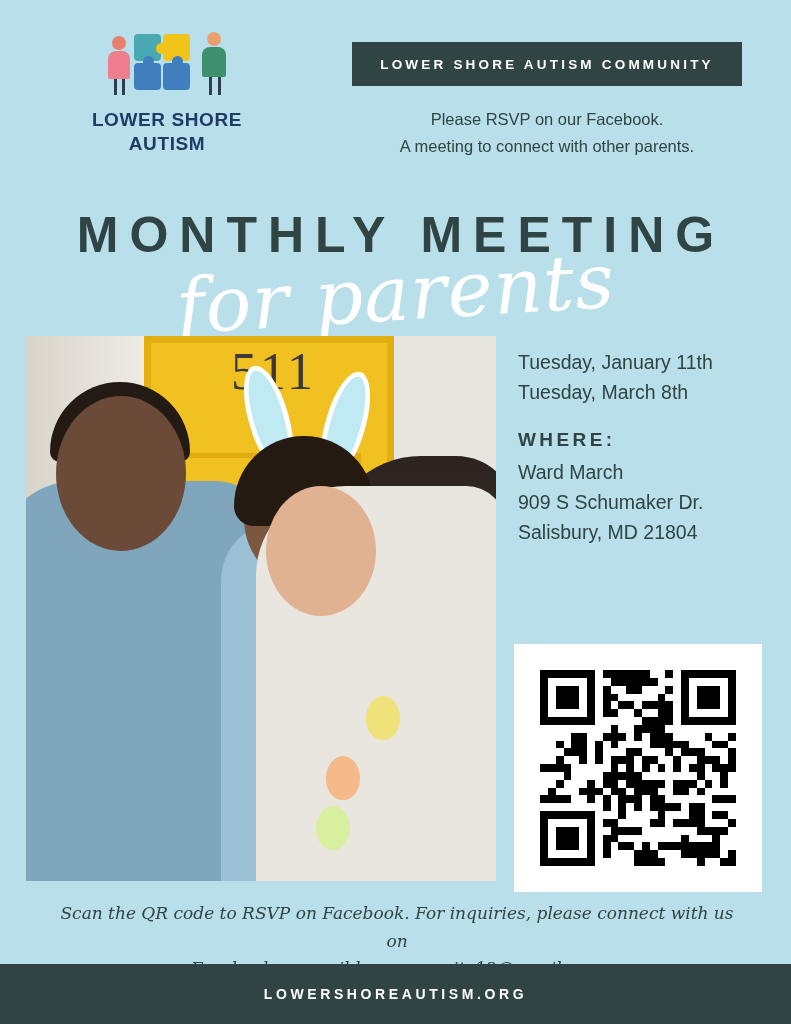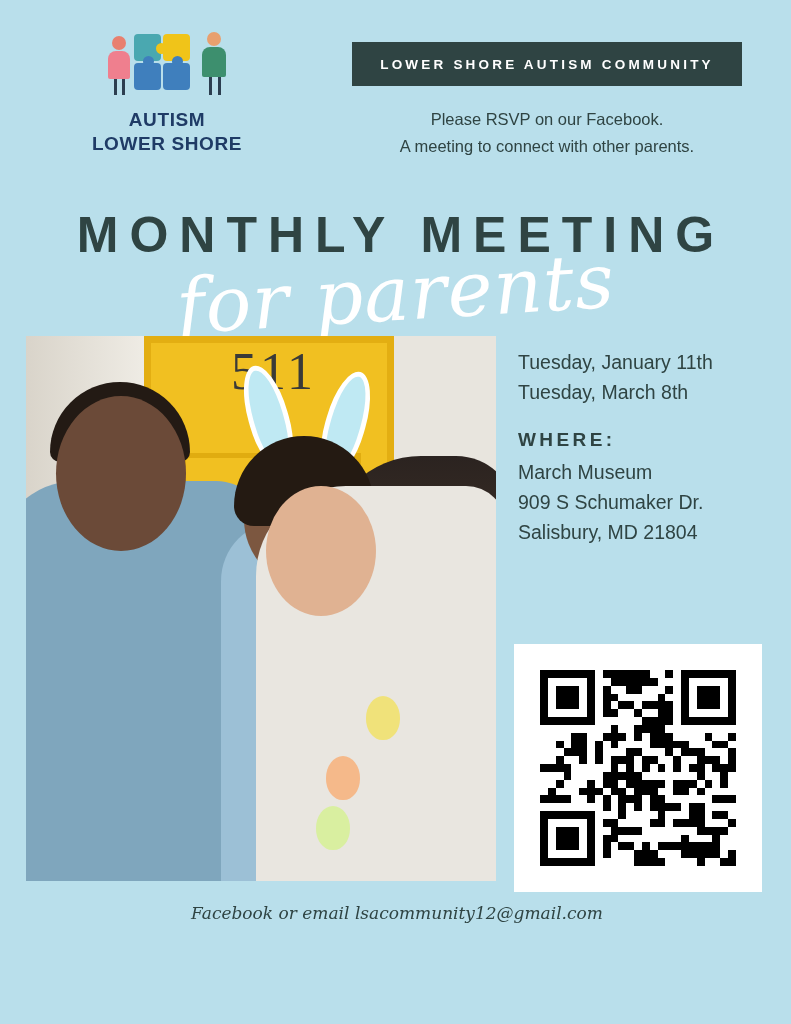--- a/index.html
+++ b/index.html
@@ -266,22 +266,22 @@
         </div>
 
         <div class="fig" style="left:108px;top:4px;width:28px;height:64px;">
           <div class="fig-head" style="left:7px;top:0;width:14px;height:14px;background:#e8a06f;"></div>
           <div class="fig-body" style="left:2px;top:15px;width:24px;height:30px;background:#3d8f6e;border-radius:8px 8px 2px 2px;"></div>
           <div class="fig-leg" style="left:9px;top:45px;height:18px;"></div>
           <div class="fig-leg" style="left:18px;top:45px;height:18px;"></div>
         </div>
       </div>
       <div class="logo-text">
+        <div>LOWER SHORE</div>
         <div>AUTISM</div>
-        <div>LOWER SHORE</div>
       </div>
     </div>
 
     <div class="tagline-bar">
       <span>LOWER SHORE AUTISM COMMUNITY</span>
     </div>
 
     <div class="subtext">
       <div>Please RSVP on our Facebook.</div>
       <div>A meeting to connect with other parents.</div>
@@ -312,21 +312,21 @@
     <div class="ph-egg a"></div>
     <div class="ph-egg b"></div>
     <div class="ph-egg c"></div>
   </div>
 
   <div class="details">
     <div class="det-line">Tuesday, January 11th</div>
     <div class="det-line">Tuesday, March 8th</div>
     <div class="det-gap"></div>
     <div class="det-label">WHERE:</div>
-    <div class="det-line">March Museum</div>
+    <div class="det-line">Ward March</div>
     <div class="det-line">909 S Schumaker Dr.</div>
     <div class="det-line">Salisbury, MD 21804</div>
   </div>
 
   <div class="qr-card">
     <div class="qr" id="qr">
         <i style="background:#000"></i>
         <i style="background:#000"></i>
         <i style="background:#000"></i>
         <i style="background:#000"></i>
@@ -948,16 +948,20 @@
         <i style="background:#fff"></i>
         <i style="background:#000"></i>
         <i style="background:#fff"></i>
         <i style="background:#fff"></i>
         <i style="background:#000"></i>
         <i style="background:#000"></i>
       </div>
   </div>
 
   <div class="note">
+    <div>Scan the QR code to RSVP on Facebook. For inquiries, please connect with us on</div>
     <div>Facebook or email lsacommunity12@gmail.com</div>
   </div>
 
+  <div class="footer-bar">
+    <span>LOWERSHOREAUTISM.ORG</span>
+  </div>
 </div>
 
 </body></html>

